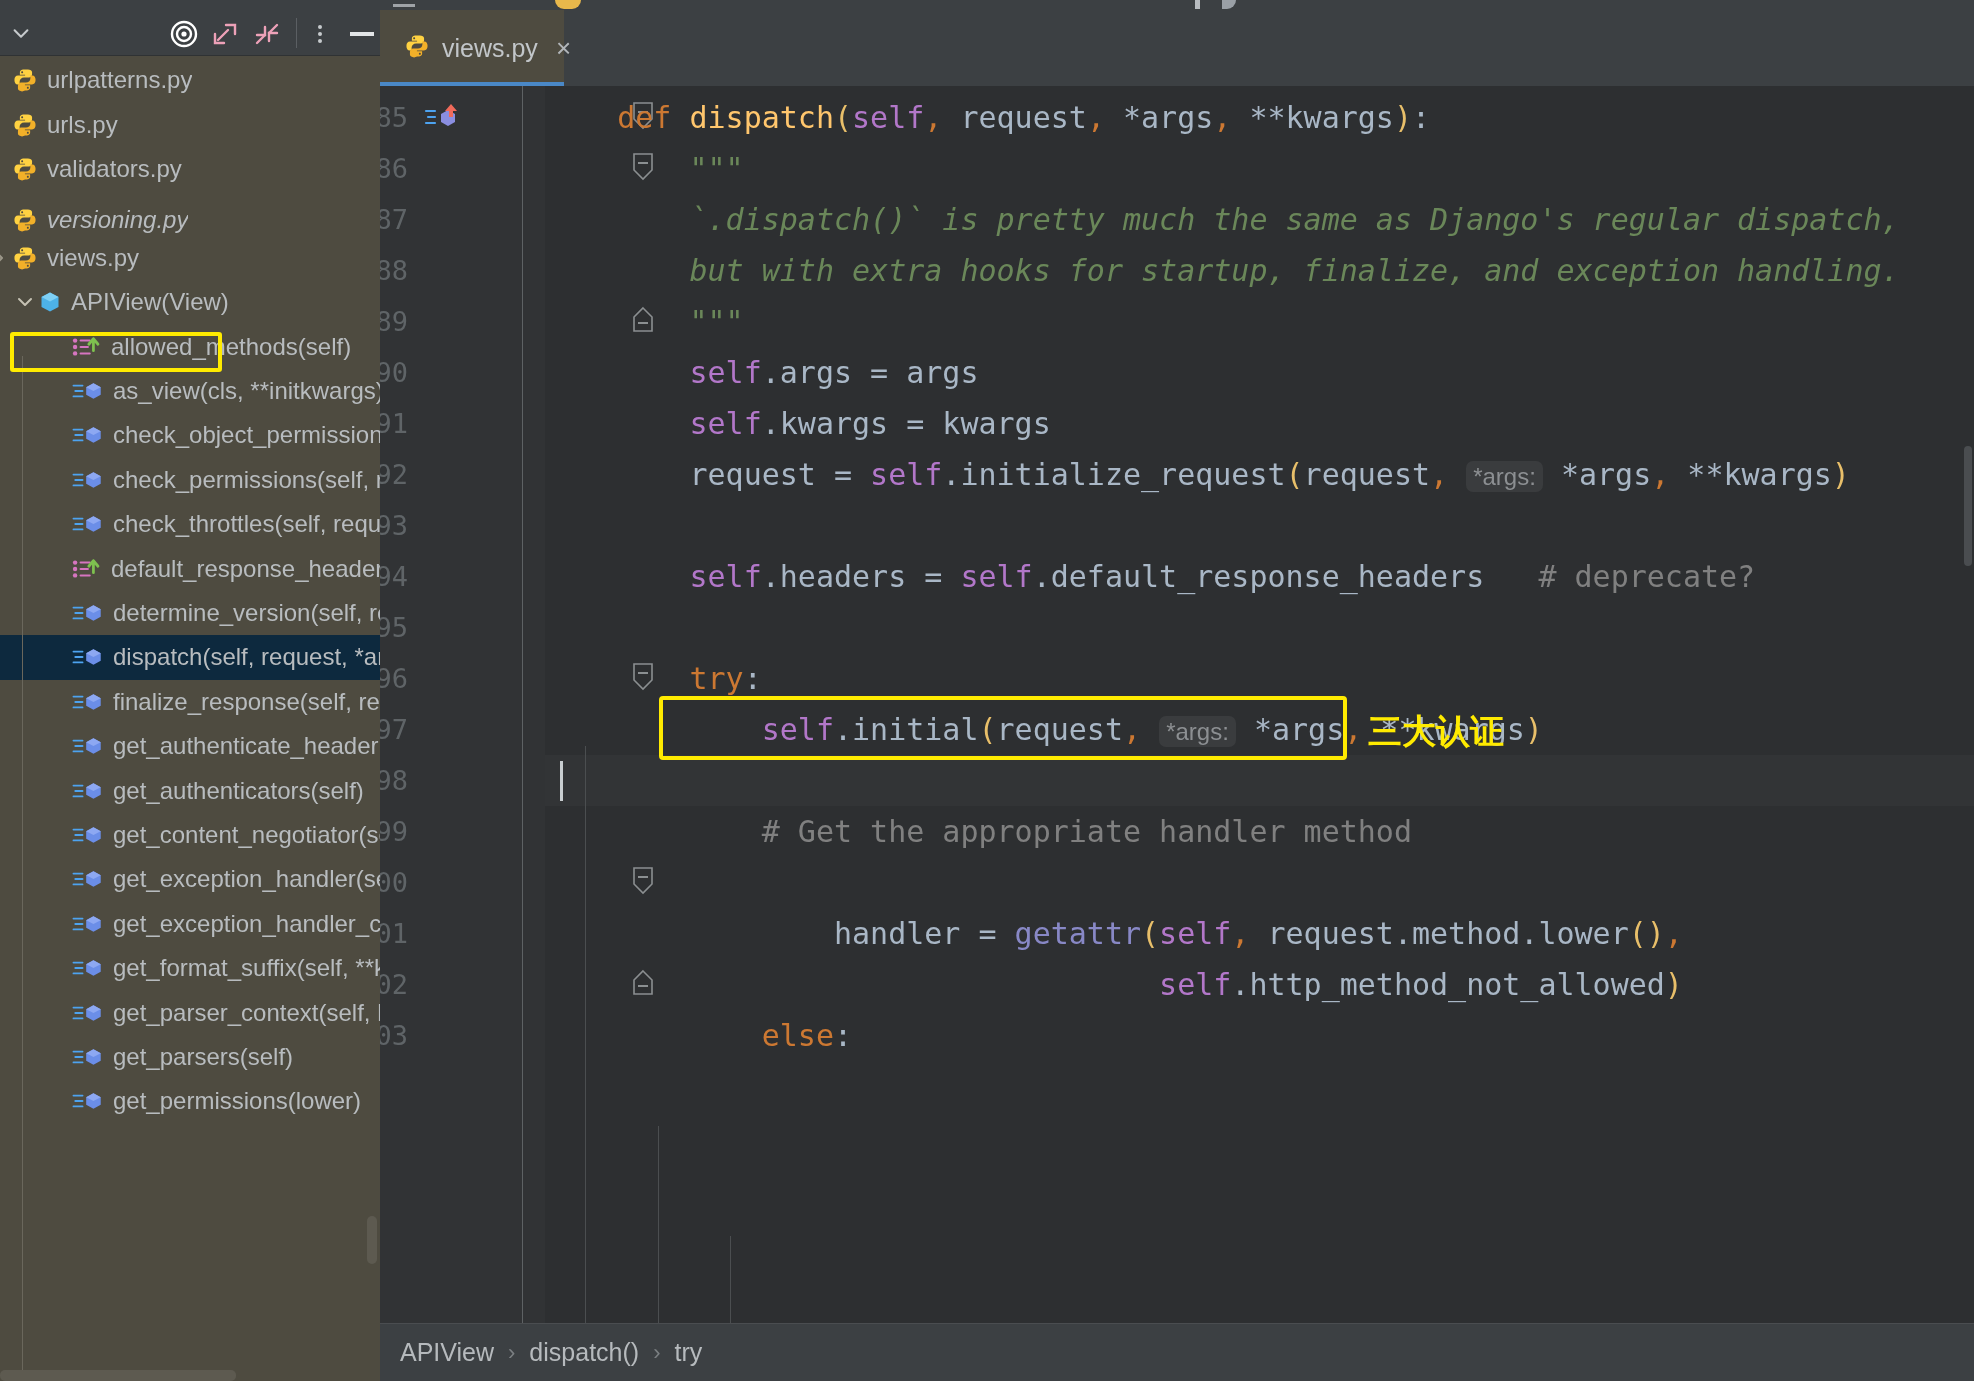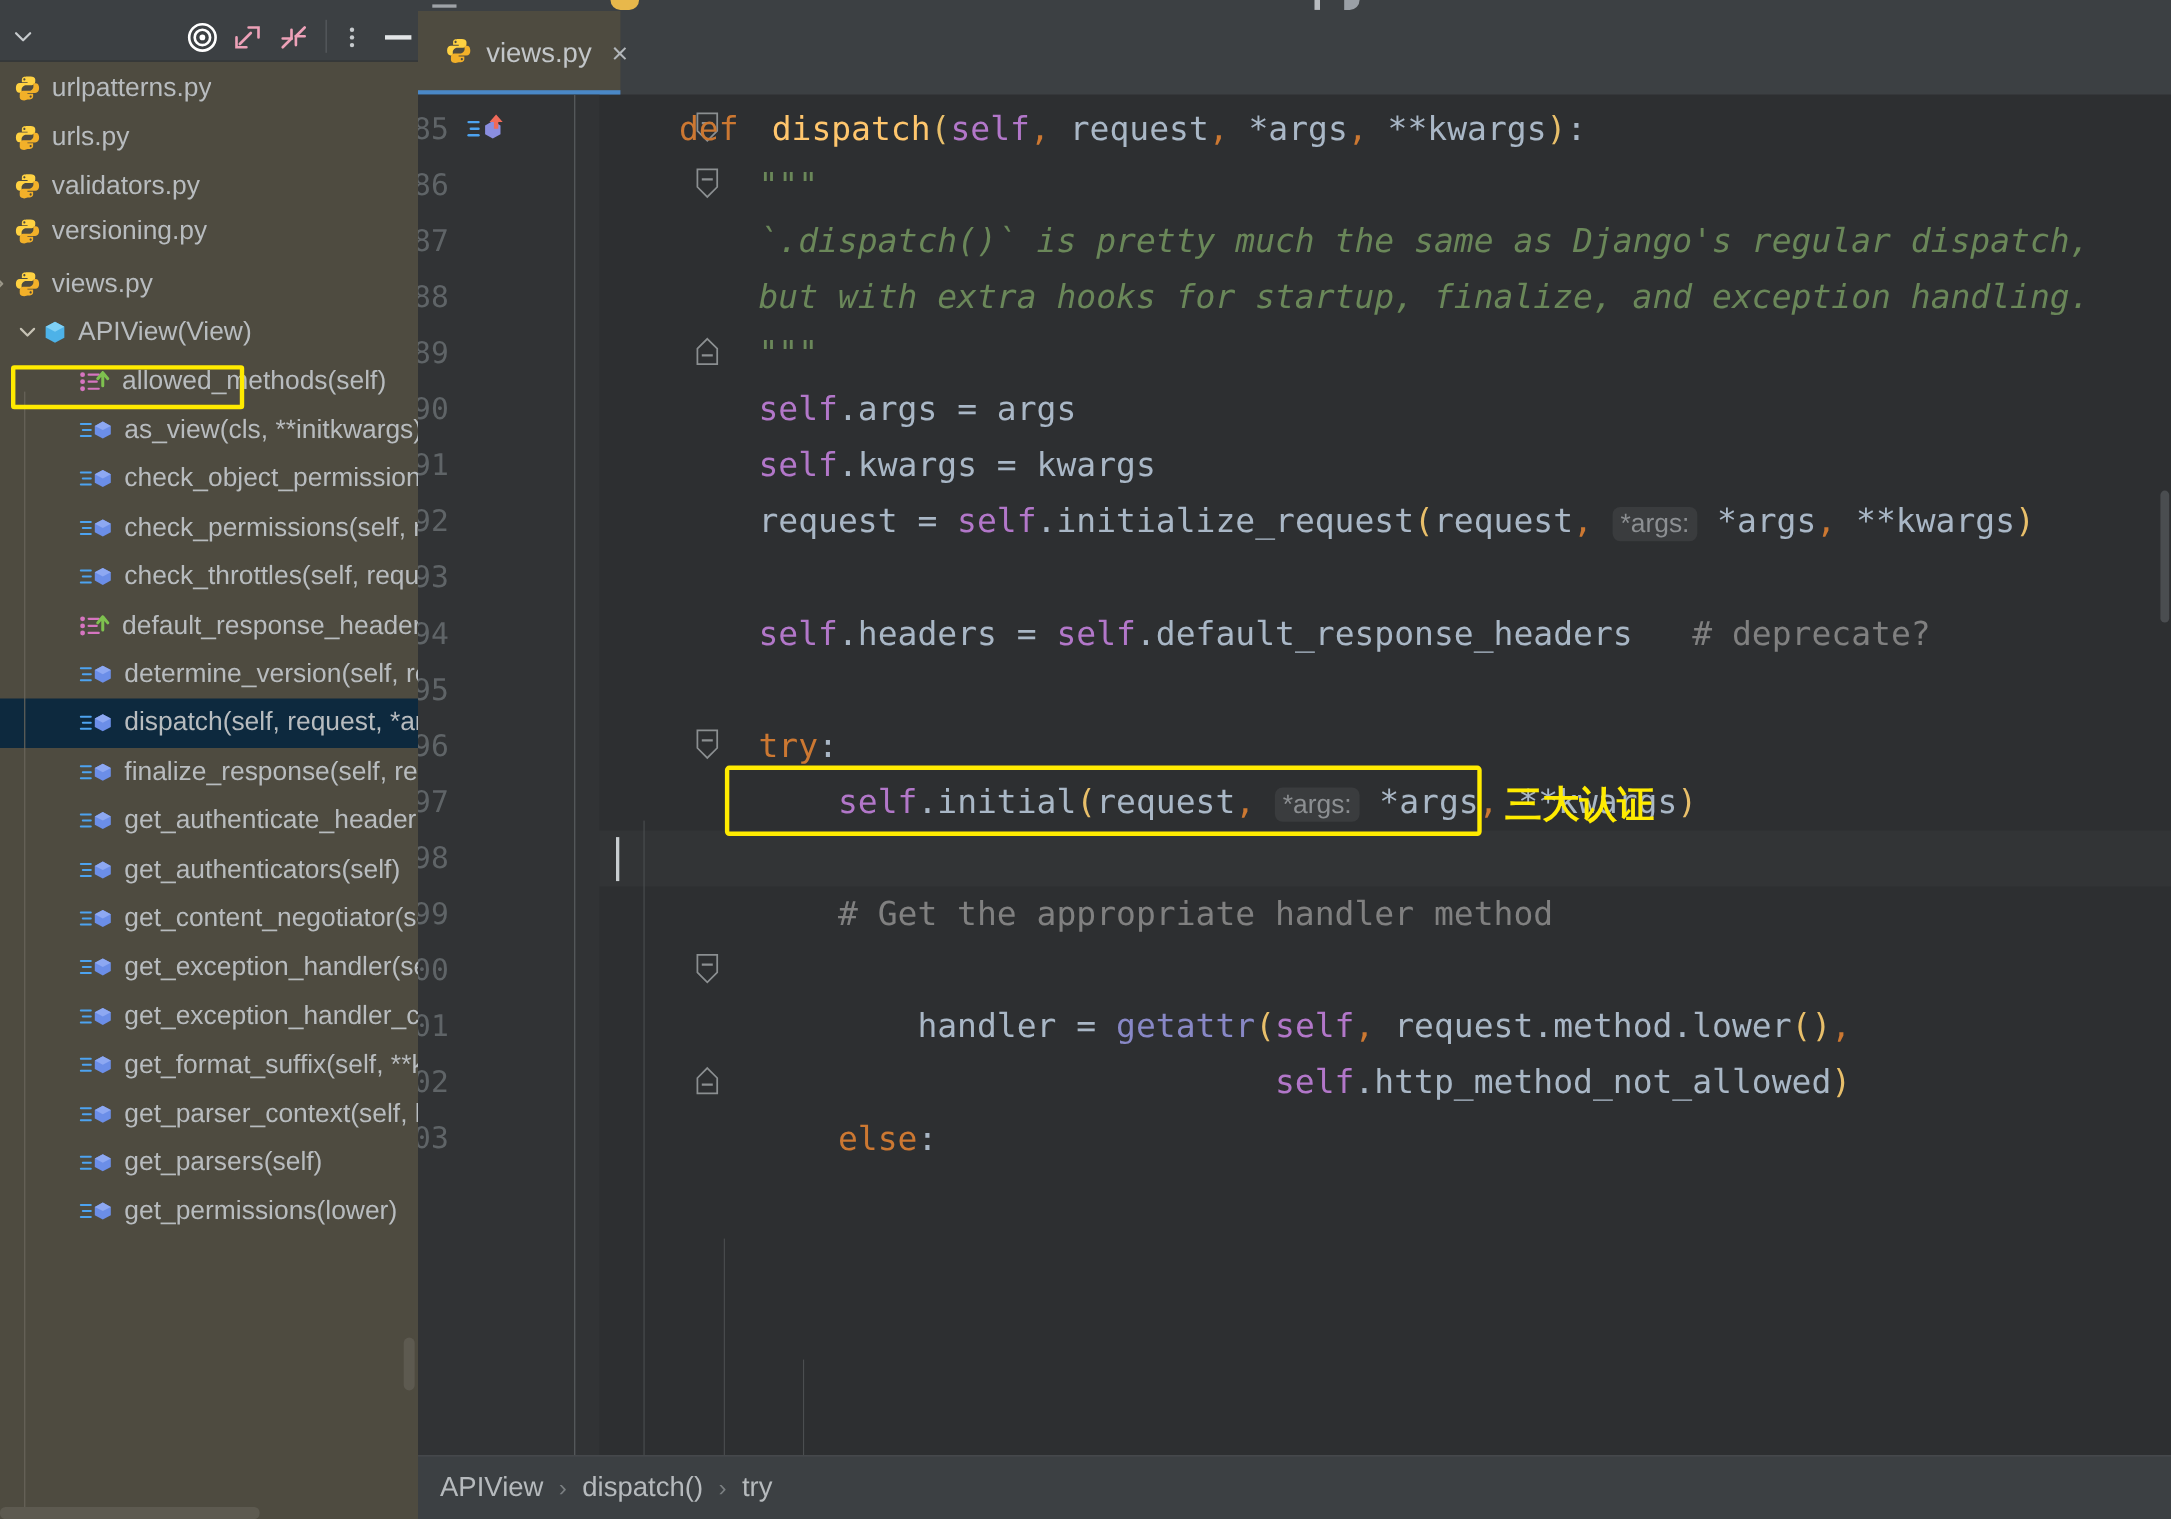--- a/index.html
+++ b/index.html
@@ -158,21 +158,21 @@
   .code-lines {
     position: absolute; left: 165px; top: 0; right: 0; height: 100%;
   }
   .cline {
     position: absolute; left: 0; height: 51px; line-height: 51px;
     white-space: pre; font-size: 30px;
     font-family: "DejaVu Sans Mono", monospace;
     color: #a9b7c6;
   }
   .k  { color: #cc7832; }      
-  .fn { color: #ffc66d; margin-left: 12px; }      
+  .fn { color: #ffc66d; }      
   .sf { color: #b277c9; }      
   .pn { color: #a9b7c6; }      
   .st { color: #6a8759; font-style: italic; } 
   .cm { color: #808080; text-align: right; }      
   .pa { color: #e8bf6a; }      
   .co { color: #cc7832; }      
   .bu { color: #8888c6; }      
 
   .inlay {
     background: #3a3c3e; color: #8c8f92; border-radius: 7px;
@@ -579,21 +579,21 @@
             </svg>
           </span>
           <span class="ico">
             <svg class="pyicon" viewBox="0 0 32 32">
     <path d="M15.9 3c-3.4 0-6.2.7-6.2 3.4v3.1h6.4v1H7.4c-2.8 0-4.4 2.1-4.4 5.4 0 3.3 1.3 5.5 4.1 5.5h2.3v-3.6c0-2.9 2.5-5 5.4-5h6c2.2 0 3.9-1.8 3.9-4V6.4C24.7 4.3 22.2 3 19.6 3zm-3.4 2.1c.7 0 1.2.6 1.2 1.3s-.5 1.3-1.2 1.3-1.2-.6-1.2-1.3.5-1.3 1.2-1.3z" fill="#ffd242"></path>
     <path d="M16.1 29c3.4 0 6.2-.7 6.2-3.4v-3.1h-6.4v-1h8.7c2.8 0 4.4-2.1 4.4-5.4 0-3.3-1.3-5.5-4.1-5.5h-2.3v3.6c0 2.9-2.5 5-5.4 5h-6c-2.2 0-3.9 1.8-3.9 4v3.4c0 2.1 2.5 3.4 5.1 3.4zm3.4-2.1c-.7 0-1.2-.6-1.2-1.3s.5-1.3 1.2-1.3 1.2.6 1.2 1.3-.5 1.3-1.2 1.3z" fill="#f2b029"></path>
   </svg>
           </span>
           <span class="lbl">views.py</span>
         </div>
-        <div class="tree-row" style="position: absolute; left: 0px; right: 0px; top: 132px;">
+        <div class="tree-row" style="position: absolute; left: 0px; right: 0px; top: 142px; font-style: italic;">
           <span class="twisty" style="margin-left: -12px;"></span>
           <span class="ico">
             <svg class="pyicon" viewBox="0 0 32 32">
     <path d="M15.9 3c-3.4 0-6.2.7-6.2 3.4v3.1h6.4v1H7.4c-2.8 0-4.4 2.1-4.4 5.4 0 3.3 1.3 5.5 4.1 5.5h2.3v-3.6c0-2.9 2.5-5 5.4-5h6c2.2 0 3.9-1.8 3.9-4V6.4C24.7 4.3 22.2 3 19.6 3zm-3.4 2.1c.7 0 1.2.6 1.2 1.3s-.5 1.3-1.2 1.3-1.2-.6-1.2-1.3.5-1.3 1.2-1.3z" fill="#ffd242"></path>
     <path d="M16.1 29c3.4 0 6.2-.7 6.2-3.4v-3.1h-6.4v-1h8.7c2.8 0 4.4-2.1 4.4-5.4 0-3.3-1.3-5.5-4.1-5.5h-2.3v3.6c0 2.9-2.5 5-5.4 5h-6c-2.2 0-3.9 1.8-3.9 4v3.4c0 2.1 2.5 3.4 5.1 3.4zm3.4-2.1c-.7 0-1.2-.6-1.2-1.3s.5-1.3 1.2-1.3 1.2.6 1.2 1.3-.5 1.3-1.2 1.3z" fill="#f2b029"></path>
   </svg>
           </span>
           <span class="lbl">versioning.py</span>
         </div>
         <div class="tree-row" style="position: absolute; left: 0px; right: 0px; top: 90.8px;">

